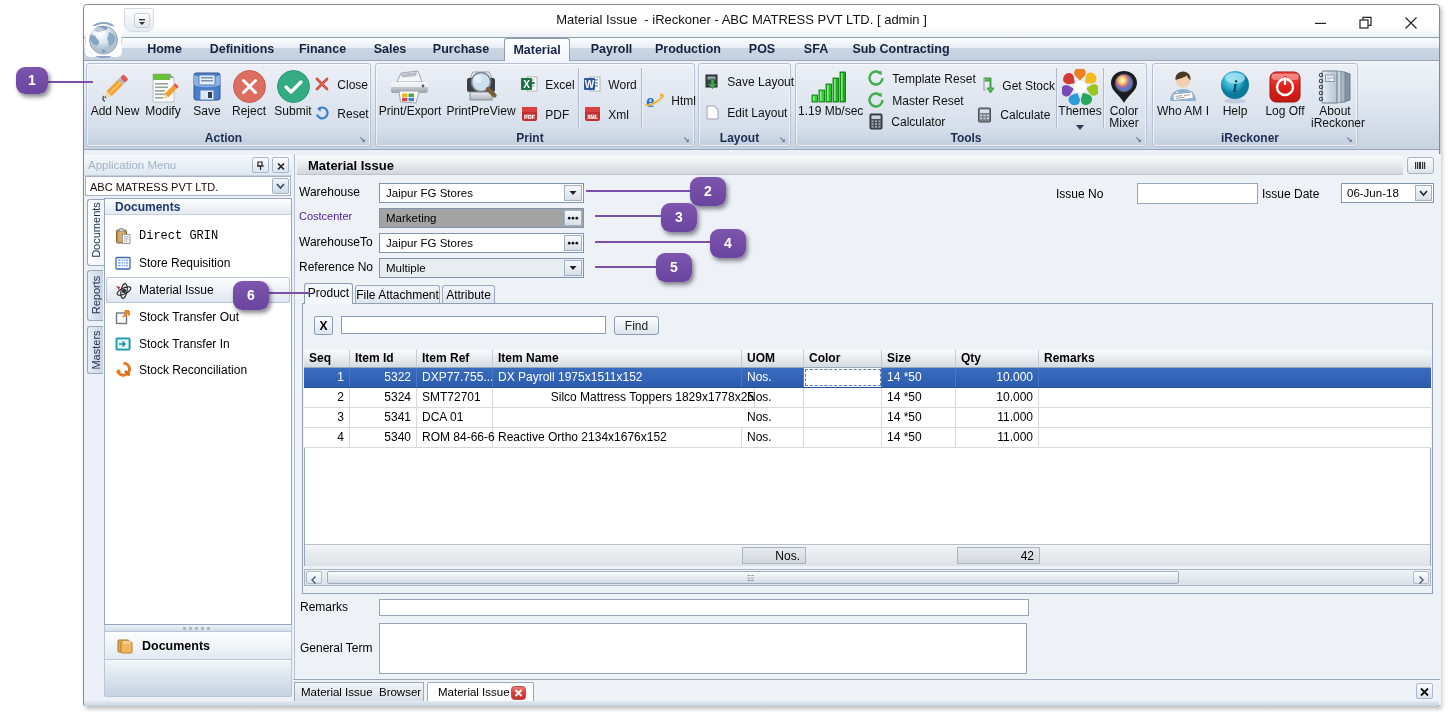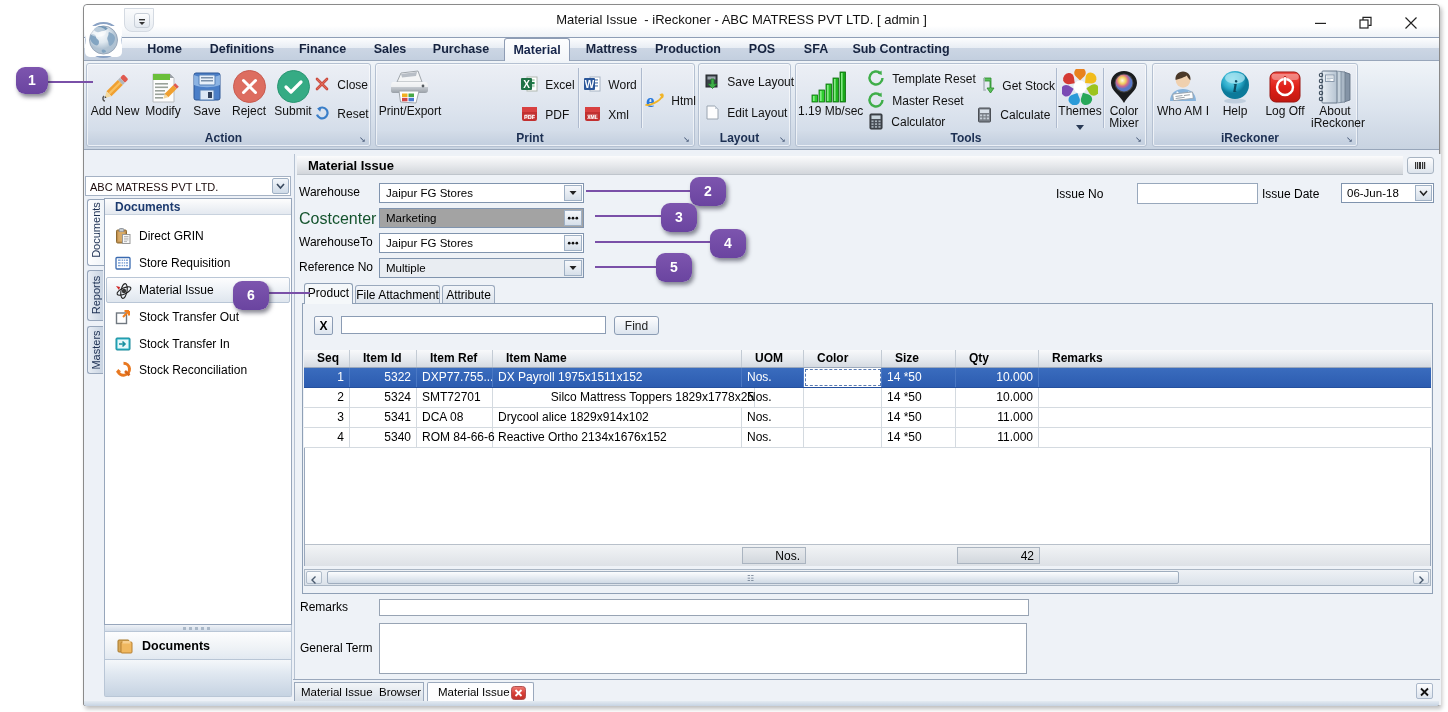--- a/index.html
+++ b/index.html
@@ -39,21 +39,21 @@
 
 #main { position:absolute; left:210px; top:149px; width:1147px; height:551px; background:#eef2f7; border-left:1px solid #b6c2d2;}
 
 .badge { position:absolute; width:36px; height:29px; background:linear-gradient(#7d55ae,#6a44a0); border-radius:9px;
   color:#fff; font-size:14px; font-weight:bold; text-align:center; line-height:29px;
   box-shadow:2px 3px 4px rgba(40,40,60,0.55); z-index:40; }
 .bline { position:absolute; height:2px; background:#7a50a8; z-index:39; }
 
 .ghead { position:absolute; left:0; top:0; width:100%; height:18px; font-weight:bold;
   background:linear-gradient(#f8f9fb,#e6eaef 55%,#d5dae1); border-bottom:1px solid #9aa8bc; }
-.hc { position:absolute; top:0; height:17px; line-height:17px; padding-left:13px; border-right:1px solid #c3cbd4; color:#000; overflow:hidden; }
+.hc { position:absolute; top:0; height:17px; line-height:17px; padding-left:5px; border-right:1px solid #c3cbd4; color:#000; overflow:hidden; }
 .grow { position:absolute; left:0; width:100%; height:20px; background:#fff; border-bottom:1px solid #d4dae0; }
 .grow.sel { background:linear-gradient(#3a6cbe,#2c5cb0); color:#fff; border-bottom:1px solid #24509e; }
 .gc { position:absolute; top:0; height:19px; line-height:19px; padding-left:5px; border-right:1px solid #d4dae0; overflow:hidden; white-space:nowrap; }
 .grow.sel .gc { border-right:1px solid #4a78c4; }
 .gc.r { text-align:right; padding-left:0; padding-right:5px; }
 </style>
 </head>
 <body>
 <div id="win">
   <div id="titlebar">
@@ -78,21 +78,21 @@
           <path d="M4.5 4.5l11 11M15.5 4.5l-11 11" stroke="#222" stroke-width="1.15"></path>
         </svg></div>
   </div>
   <div id="tabrow">
     <div class="rtab" style="left:52px;width:57px;">Home</div>
     <div class="rtab" style="left:119px;width:78px;">Definitions</div>
     <div class="rtab" style="left:207px;width:63px;">Finance</div>
     <div class="rtab" style="left:280px;width:52px;">Sales</div>
     <div class="rtab" style="left:342px;width:70px;">Purchase</div>
     <div class="rtab active" style="left:420px;width:66px;">Material</div>
-    <div class="rtab" style="left:498px;width:59px;">Mattress</div>
+    <div class="rtab" style="left:498px;width:59px;">Payroll</div>
     <div class="rtab" style="left:564px;width:80px;">Production</div>
     <div class="rtab" style="left:657px;width:42px;">POS</div>
     <div class="rtab" style="left:712px;width:40px;">SFA</div>
     <div class="rtab" style="left:762px;width:110px;">Sub Contracting</div>
   </div>
   <div id="ribbon">
 
     <div class="rgroup" style="left:2px;width:285px;">
       <div class="glabel">Action</div>
         <div class="corner">↘</div>
@@ -202,20 +202,39 @@
           <defs>
                 <linearGradient id="prg" x1="0" y1="0" x2="0" y2="1">
                   <stop offset="0" stop-color="#e2e5e9"></stop>
                   <stop offset="0.5" stop-color="#c3c8ce"></stop>
                   <stop offset="1" stop-color="#9aa0a8"></stop>
                 </linearGradient>
               </defs>
         </svg>
           </div>
         <div class="lbl">Print/Export</div>
+      </div>
+      <div class="bigbtn" style="left:68px;width:74px;">
+        <div class="ic">
+            <svg width="38" height="36" viewBox="0 0 38 36" style="margin:0 auto;display:block">
+          <path d="M8 9l3-6h16l3 6z" fill="#f0f1f3" stroke="#9aa0a6"></path>
+          <rect x="5" y="9" width="28" height="14" rx="2" fill="#3c4046"></rect>
+          <rect x="8" y="23" width="22" height="8" fill="url(#ppg)" stroke="#8a9096"></rect>
+          <circle cx="19" cy="13" r="9.5" fill="#cde0f0" stroke="#7a848e" stroke-width="1.6"></circle>
+          <circle cx="16" cy="10" r="4" fill="#e8f2fa" opacity="0.8"></circle>
+          <path d="M26 20l6.5 6.5" stroke="#7a5c3c" stroke-width="4.4" stroke-linecap="round"></path>
+          <defs>
+                <linearGradient id="ppg" x1="0" y1="0" x2="0" y2="1">
+                  <stop offset="0" stop-color="#e8eaee"></stop>
+                  <stop offset="1" stop-color="#b0b6bc"></stop>
+                </linearGradient>
+              </defs>
+        </svg>
+          </div>
+        <div class="lbl">PrintPreView</div>
       </div>
       <div class="smallbtn" style="left:145px;top:12px;">
         <svg width="17" height="16" viewBox="0 0 17 16" style="vertical-align:-3px">
             <rect x="6" y="1" width="10" height="14" fill="#fff" stroke="#b0b8b0"></rect>
             <rect x="8" y="3" width="2.6" height="2.2" fill="#208048"></rect>
             <rect x="11" y="3" width="2.6" height="2.2" fill="#b8d8c0"></rect>
             <rect x="8" y="6" width="2.6" height="2.2" fill="#b8d8c0"></rect>
             <rect x="11" y="6" width="2.6" height="2.2" fill="#208048"></rect>
             <rect x="8" y="9" width="2.6" height="2.2" fill="#208048"></rect>
             <rect x="11" y="9" width="2.6" height="2.2" fill="#b8d8c0"></rect>
@@ -520,36 +539,50 @@
     <div class="abs" style="left:3px;top:45px;width:17px;height:67px;background:linear-gradient(90deg,#fdfdfe,#f0f4f8);border:1px solid #97a6bb;border-right:none;border-radius:3px 0 0 3px;z-index:3;">
       <div style="position:absolute;left:-24px;top:24px;width:64px;transform:rotate(-90deg);font-size:11px;color:#1c2f52;text-align:center;">Documents</div>
     </div>
     <div class="abs" style="left:3px;top:116px;width:16px;height:51px;background:linear-gradient(90deg,#e8edf4,#c9d4e2);border:1px solid #97a6bb;border-right:none;border-radius:3px 0 0 3px;">
       <div style="position:absolute;left:-16px;top:18px;width:48px;transform:rotate(-90deg);font-size:11px;color:#1c2f52;text-align:center;">Reports</div>
     </div>
     <div class="abs" style="left:3px;top:172px;width:16px;height:48px;background:linear-gradient(90deg,#e8edf4,#c9d4e2);border:1px solid #97a6bb;border-right:none;border-radius:3px 0 0 3px;">
       <div style="position:absolute;left:-15px;top:17px;width:46px;transform:rotate(-90deg);font-size:11px;color:#1c2f52;text-align:center;">Masters</div>
     </div>
 
+    <div class="abs" style="left:0px;top:1px;width:208px;height:21px;background:linear-gradient(#f6f9fc,#dfe7f0);border-bottom:1px solid #c3cedd;">
+      <div style="position:absolute;left:4px;top:4px;font-size:11.5px;color:#9fb2c6;">Application Menu</div>
+      <div class="abs" style="right:23px;top:2px;width:17px;height:16px;background:linear-gradient(#fdfdfe,#dce4ee);border:1px solid #aab8ca;border-radius:2px;text-align:center;">
+        <svg width="11" height="12" viewBox="0 0 11 12">
+            <path d="M3 2h4v4H3z" fill="none" stroke="#222" stroke-width="1.2"></path>
+            <path d="M2 6h7M5.5 6v4" stroke="#222" stroke-width="1.2"></path>
+          </svg>
+      </div>
+      <div class="abs" style="right:3px;top:2px;width:17px;height:16px;background:linear-gradient(#fdfdfe,#dce4ee);border:1px solid #aab8ca;border-radius:2px;text-align:center;">
+        <svg width="10" height="11" viewBox="0 0 10 11">
+            <path d="M2 2.5l6 6M8 2.5l-6 6" stroke="#222" stroke-width="1.7"></path>
+          </svg>
+      </div>
+    </div>
 
     <div class="abs" style="left:1px;top:22px;width:206px;height:20px;background:#fff;border:1px solid #a5b2c4;">
       <div style="position:absolute;left:4px;top:4px;font-size:11px;color:#1a0a0a;">ABC MATRESS PVT LTD.</div>
       <div class="abs" style="right:1px;top:1px;width:17px;height:16px;background:linear-gradient(#f2f6fa,#cfdbe8);border:1px solid #9fb0c4;border-radius:2px;">
         <svg width="15" height="14" viewBox="0 0 15 14">
             <path d="M4 5l3.5 4L11 5" fill="none" stroke="#3a4a5e" stroke-width="1.6"></path>
           </svg>
       </div>
     </div>
 
     <div class="abs" style="left:20px;top:44px;width:188px;height:427px;background:#fff;border:1px solid #97a6bb;">
       <div class="abs" style="left:0;top:0;width:100%;height:16px;background:linear-gradient(#fdfdfd,#e4e9f0);border-bottom:1px solid #c8d2de;">
         <span style="position:absolute;left:10px;top:1px;font-weight:bold;font-size:12px;color:#1c3a6e;">Documents</span>
       </div>
       <div class="abs" style="left:0;top:24px;width:100%;">
-        <div style="position:relative;height:27px;">
+        <div style="position:relative;height:27px;font-family:Liberation Mono, monospace;">
           <span class="abs" style="left:10px;top:5px;"><svg width="16" height="16" viewBox="0 0 16 16">
                 <rect x="1.5" y="2" width="10" height="13" rx="1.2" fill="#c08f4f" stroke="#8a6830"></rect>
                 <rect x="4.2" y="0.6" width="4.6" height="3.2" rx="1" fill="#c8cdd2" stroke="#8a9098"></rect>
                 <rect x="3.2" y="4" width="6.6" height="9.5" fill="#d8ab68"></rect>
                 <rect x="7.5" y="6.5" width="7.5" height="9" fill="#f8f8f8" stroke="#9a9a9a"></rect>
                 <path d="M9 8.5h4.5M9 10.2h4.5M9 11.9h4.5M9 13.6h3" stroke="#b0b0b0" stroke-width="0.9"></path>
               </svg></span>
           <span class="abs" style="left:34px;top:6px;font-size:12px;color:#000;">Direct GRIN</span>
         </div>
         <div style="position:relative;height:27px;">
@@ -635,21 +668,21 @@
           <rect x="7" y="4" width="1.2" height="7"></rect>
           <rect x="9" y="4" width="1.2" height="7"></rect>
           <rect x="11" y="4" width="2" height="7"></rect>
           <rect x="14" y="4" width="1.2" height="7"></rect>
           <rect x="16" y="4" width="1.2" height="7"></rect>
         </g>
       </svg>
   </div>
 
   <div class="abs" style="left:215px;top:180px;font-size:12px;color:#000;">Warehouse</div>
-  <div class="abs" style="left:215px;top:205px;font-size:16px;color:#14532d;">Costcenter</div>
+  <div class="abs" style="left:215px;top:205px;font-size:11px;color:#4c1d95;">Costcenter</div>
   <div class="abs" style="left:215px;top:230px;font-size:12px;color:#000;">WarehouseTo</div>
   <div class="abs" style="left:215px;top:255px;font-size:12px;color:#000;">Reference No</div>
   <div class="abs" style="left:295px;top:178px;width:205px;height:20px;background:#fff;border:1px solid #8094ae;">
     <span style="position:absolute;left:6px;top:3px;font-size:11.5px;">Jaipur FG Stores</span>
     <div class="abs" style="right:1px;top:1px;width:18px;height:16px;background:linear-gradient(#f6f8fb,#d6dfe9);border:1px solid #9fb0c4;"><svg width="16" height="14" viewBox="0 0 16 14">
           <path d="M4.5 5l3.5 4 3.5-4z" fill="#222"></path>
         </svg></div>
   </div>
   <div class="abs" style="left:295px;top:203px;width:205px;height:20px;background:#a3a3a3;border:1px solid #8094ae;">
     <span style="position:absolute;left:6px;top:3px;font-size:11.5px;">Marketing</span>
@@ -729,22 +762,21 @@
       <div class="gc" style="left:202px;width:249px;text-align:right;">Silco Mattress Toppers 1829x1778x25</div>
       <div class="gc" style="left:438px;width:62px;">Nos.</div>
       <div class="gc" style="left:500px;width:78px;"></div>
       <div class="gc" style="left:578px;width:74px;">14 *50</div>
       <div class="gc r" style="left:652px;width:83px;">10.000</div>
       <div class="gc" style="left:735px;width:392px;border-right:none;"></div>
     </div>
     <div class="grow" style="top:58px;">
       <div class="gc r" style="left:0;width:46px;">3</div>
       <div class="gc r" style="left:46px;width:67px;">5341</div>
-      <div class="gc" style="left:113px;width:76px;">DCA 08</div>
-      <div class="gc" style="left:189px;width:249px;">Drycool alice 1829x914x102</div>
+      <div class="gc" style="left:113px;width:76px;">DCA 01</div>
       <div class="gc" style="left:438px;width:62px;">Nos.</div>
       <div class="gc" style="left:500px;width:78px;"></div>
       <div class="gc" style="left:578px;width:74px;">14 *50</div>
       <div class="gc r" style="left:652px;width:83px;">11.000</div>
       <div class="gc" style="left:735px;width:392px;border-right:none;"></div>
     </div>
     <div class="grow" style="top:78px;">
       <div class="gc r" style="left:0;width:46px;">4</div>
       <div class="gc r" style="left:46px;width:67px;">5340</div>
       <div class="gc" style="left:113px;width:76px;overflow:visible;">ROM 84-66-6</div>

